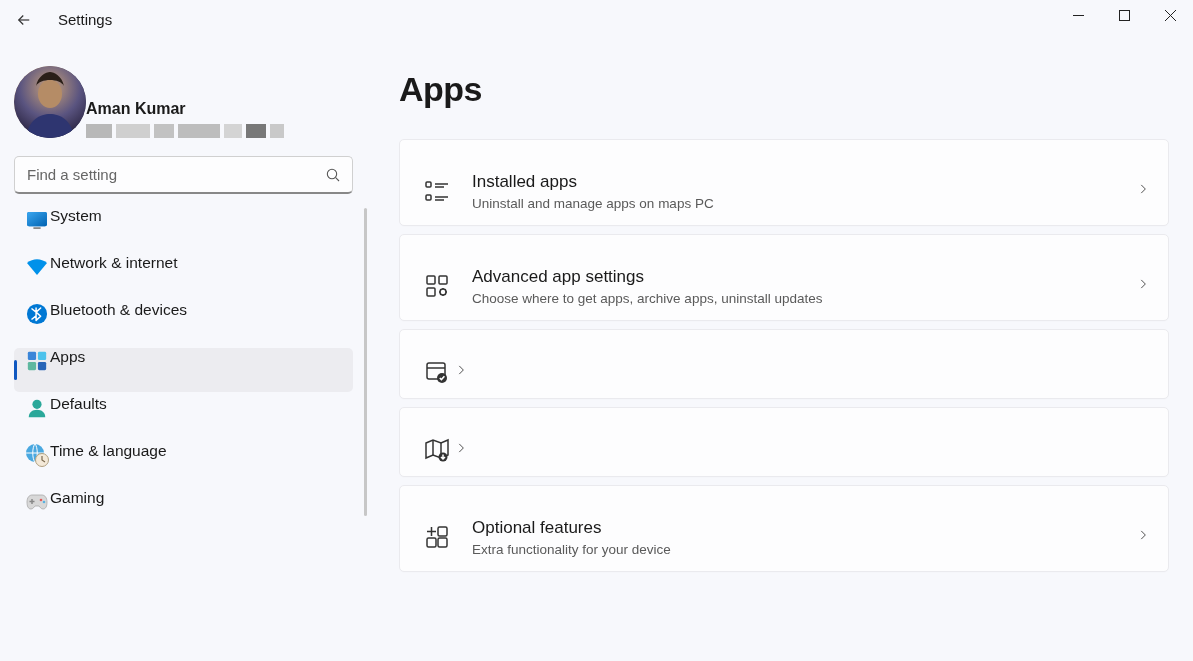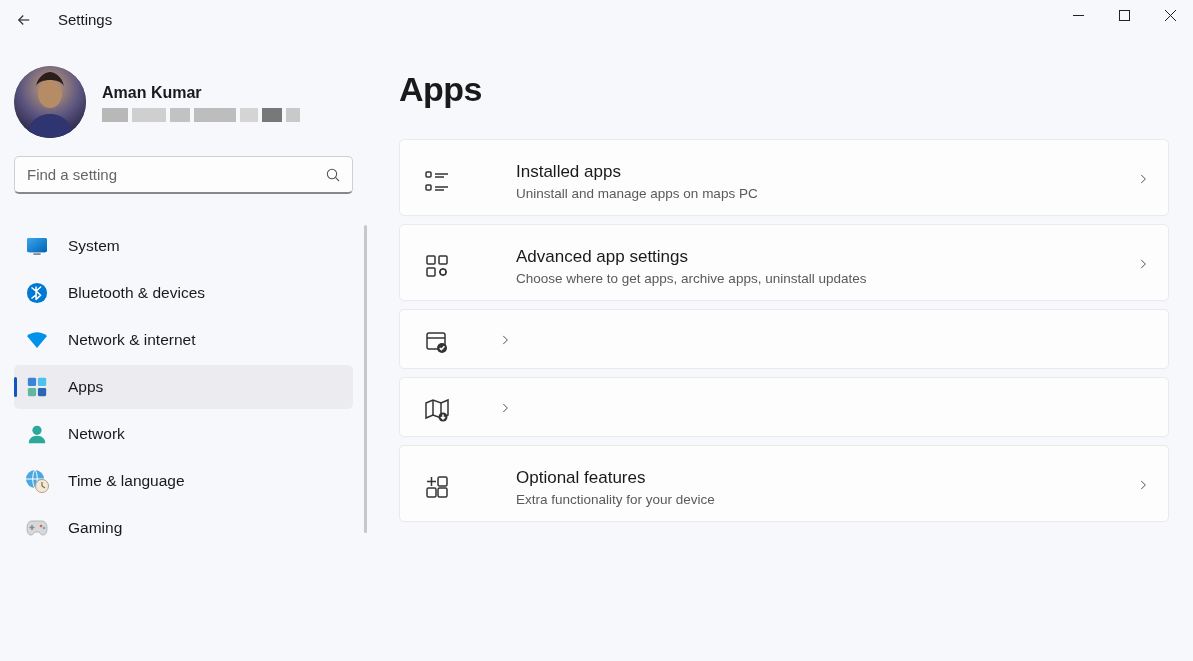--- a/index.html
+++ b/index.html
@@ -7,44 +7,44 @@
 
     .titlebar { height: 40px; display: flex; align-items: flex-start; }
     .back-btn { width: 48px; height: 40px; display: flex; align-items: center; justify-content: center; cursor: pointer; }
     .app-title { font-size: 15px; line-height: 40px; padding-left: 10px; color: #1a1a1a; }
     .win-ctrls { margin-left: auto; display: flex; }
     .win-ctrl { width: 46px; height: 30px; display: flex; align-items: center; justify-content: center; cursor: pointer; }
 
     .layout { display: flex; height: calc(100% - 40px); }
     .sidebar { width: 367px; padding-left: 14px; display: flex; flex-direction: column; position: relative; }
 
-    .profile { display: flex; align-items: center; padding: 26px 10px 18px 0; gap: 16px; }
+    .profile { display: flex; align-items: flex-end; padding: 26px 10px 18px 0; }
     .avatar { width: 72px; height: 72px; border-radius: 50%; background: linear-gradient(135deg,#b79068,#3f3e60 60%,#2b2542); overflow: hidden; flex-shrink:0; position:relative;}
     .avatar svg { position:absolute; inset:0; }
     .profile-name { font-size: 16px; font-weight: 600; line-height: 22px; }
     .profile-email { display: flex; gap: 4px; margin-top: 4px; }
     .blur-box { background: #c4c4c4; height: 14px; }
 
-    .search-wrap { padding-right: 14px; margin-bottom: 27px; }
+    .search-wrap { padding-right: 14px; margin-bottom: 10px; }
     .search { position: relative; height: 38px; border: 1px solid #d0d0d0; border-bottom: 2px solid #888; border-radius: 5px; background: #fdfdfe; display: flex; align-items: center; }
     .search input { flex:1; border: none; background: transparent; font-size: 15px; padding: 0 12px; outline: none; color: #555; }
     .search input::placeholder { color: #666; }
     .search .icon { width: 38px; display:flex; align-items:center; justify-content:center; }
 
     .nav { flex: 1; position: relative; }
     .nav-scroll-ind { position: absolute; right: 0; top: 4px; width: 3px; height: 308px; background: #c7c7c7; border-radius: 2px; }
-    .nav-item { display: flex; align-items: center; height: 44px; padding-left: 10px; gap: 18px; margin: 3px 14px 3px 0; border-radius: 5px; cursor: pointer; position: relative; }
+    .nav-item { display: flex; height: 44px; padding-left: 10px; margin: 3px 14px 3px 0; border-radius: 5px; cursor: pointer; position: relative; }
     .nav-item.active { background: #ececf0; }
     .nav-item.active::before { content:""; position:absolute; left:0; top:12px; bottom:12px; width:3px; background:#1058c0; border-radius:2px; }
     .nav-icon { width: 26px; height: 26px; display:flex; align-items:center; justify-content:center; flex-shrink:0; }
     .nav-label { font-size: 15.5px; color:#1a1a1a; }
 
     .main { flex: 1; padding: 30px 24px 0 32px; overflow-y:auto; }
     .page-title { font-size: 34px; font-weight: 600; margin-bottom: 30px; letter-spacing:-0.5px;}
-    .card { background: #fdfdfe; border: 1px solid #eaeaee; border-radius: 5px; display: flex; align-items: center; padding: 20px 18px 14px 20px; margin-bottom: 8px; cursor: pointer; box-shadow: 0 1px 1px rgba(0,0,0,0.01); gap: 44px;}
+    .card { background: #fdfdfe; border: 1px solid #eaeaee; border-radius: 5px; display: flex; align-items: center; padding: 30px 18px 14px 20px; margin-bottom: 8px; cursor: pointer; box-shadow: 0 1px 1px rgba(0,0,0,0.01);}
     .card-icon { width: 34px; display:flex; justify-content:center; flex-shrink:0; }
     .card-body { margin-left: 18px; flex:1; }
     .card-title { font-size: 17px; color:#1a1a1a; line-height:24px; }
     .card-sub { font-size: 13.5px; color:#5a5a5a; margin-top:2px; }
     .chev { flex-shrink:0; }
   </style>
 </head>
 <body>
 
 <div class="titlebar">
@@ -133,35 +133,35 @@
                 </linearGradient>
               </defs>
               <rect x="8" y="18" width="8" height="2" fill="#888"></rect>
             </svg>
           </span>
         <span class="nav-label">System</span>
       </div>
 
       <div class="nav-item">
         <span class="nav-icon">
+            <svg width="24" height="20" viewBox="0 0 24 20">
+              <path d="M12 18L2 6c6-5 14-5 20 0L12 18z" fill="#0091ea"></path>
+            </svg>
+          </span>
+        <span class="nav-label">Network &amp; internet</span>
+      </div>
+
+      <div class="nav-item">
+        <span class="nav-icon">
             <svg width="22" height="22" viewBox="0 0 24 24">
               <circle cx="12" cy="12" r="11" fill="#0078d4"></circle>
               <path d="M11 5v14l5-4.5L11 10l5-4.5L11 10 6 6m0 12l5-4" stroke="#fff" stroke-width="1.6" fill="none" stroke-linejoin="round"></path>
             </svg>
           </span>
         <span class="nav-label">Bluetooth &amp; devices</span>
-      </div>
-
-      <div class="nav-item">
-        <span class="nav-icon">
-            <svg width="24" height="20" viewBox="0 0 24 20">
-              <path d="M12 18L2 6c6-5 14-5 20 0L12 18z" fill="#0091ea"></path>
-            </svg>
-          </span>
-        <span class="nav-label">Network &amp; internet</span>
       </div>
 
 
       <div class="nav-item active">
         <span class="nav-icon">
             <svg width="22" height="22" viewBox="0 0 24 24">
               <rect x="2" y="2" width="9" height="9" rx="1.5" fill="#3a85d8"></rect>
               <rect x="13" y="2" width="9" height="9" rx="1.5" fill="#4cc2ec"></rect>
               <rect x="2" y="13" width="9" height="9" rx="1.5" fill="#5fb8a0"></rect>
               <rect x="13" y="13" width="9" height="9" rx="1.5" fill="#2966b8"></rect>
@@ -170,21 +170,21 @@
         <span class="nav-label">Apps</span>
       </div>
 
       <div class="nav-item">
         <span class="nav-icon">
             <svg width="22" height="22" viewBox="0 0 24 24">
               <circle cx="12" cy="8" r="5" fill="#2aa89a"></circle>
               <path d="M3 22c0-5 4-8 9-8s9 3 9 8z" fill="#2aa89a"></path>
             </svg>
           </span>
-        <span class="nav-label">Network</span>
+        <span class="nav-label">Defaults</span>
       </div>
 
       <div class="nav-item">
         <span class="nav-icon">
             <svg width="24" height="24" viewBox="0 0 24 24">
               <circle cx="10" cy="10" r="9" fill="#4aa8e0"></circle>
               <path d="M1 10h18M10 1c3 3 3 15 0 18M10 1c-3 3-3 15 0 18" stroke="#fff" stroke-width="1" fill="none"></path>
               <circle cx="17" cy="17" r="6.5" fill="#f4e9d8" stroke="#b0a080" stroke-width="1"></circle>
               <path d="M17 13v4l3 2" stroke="#7a6a50" stroke-width="1.2" fill="none"></path>
             </svg>

